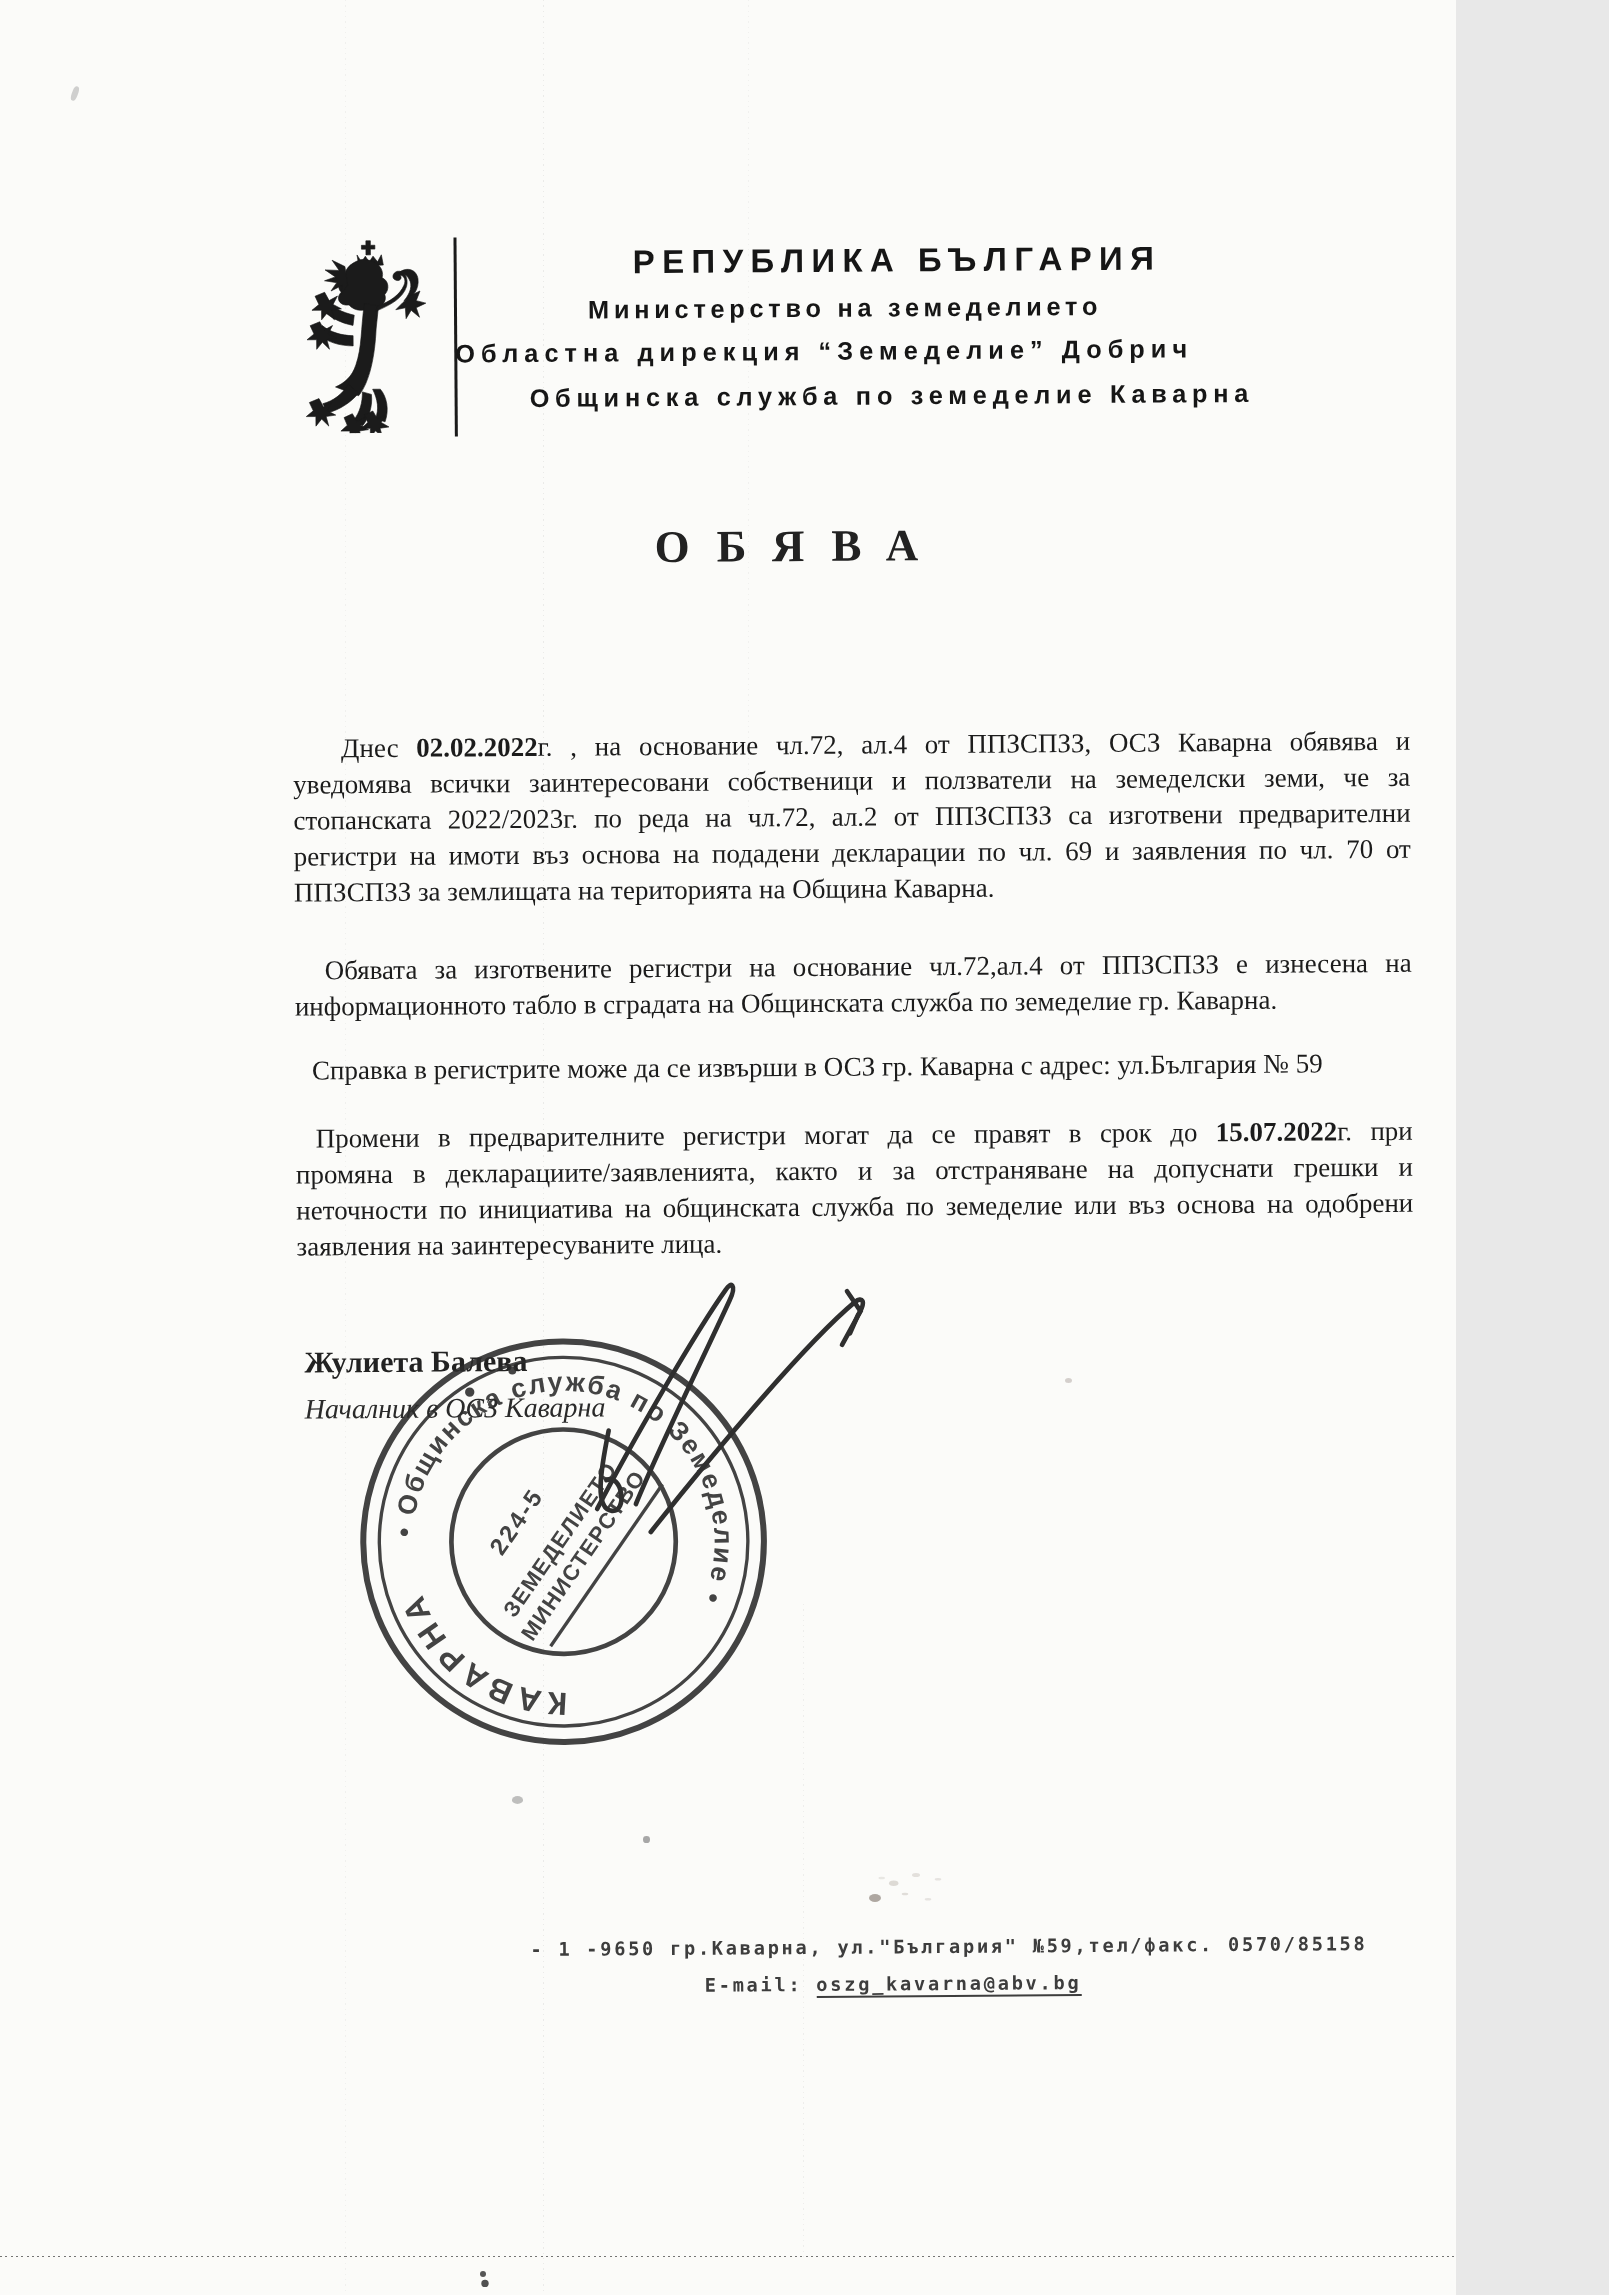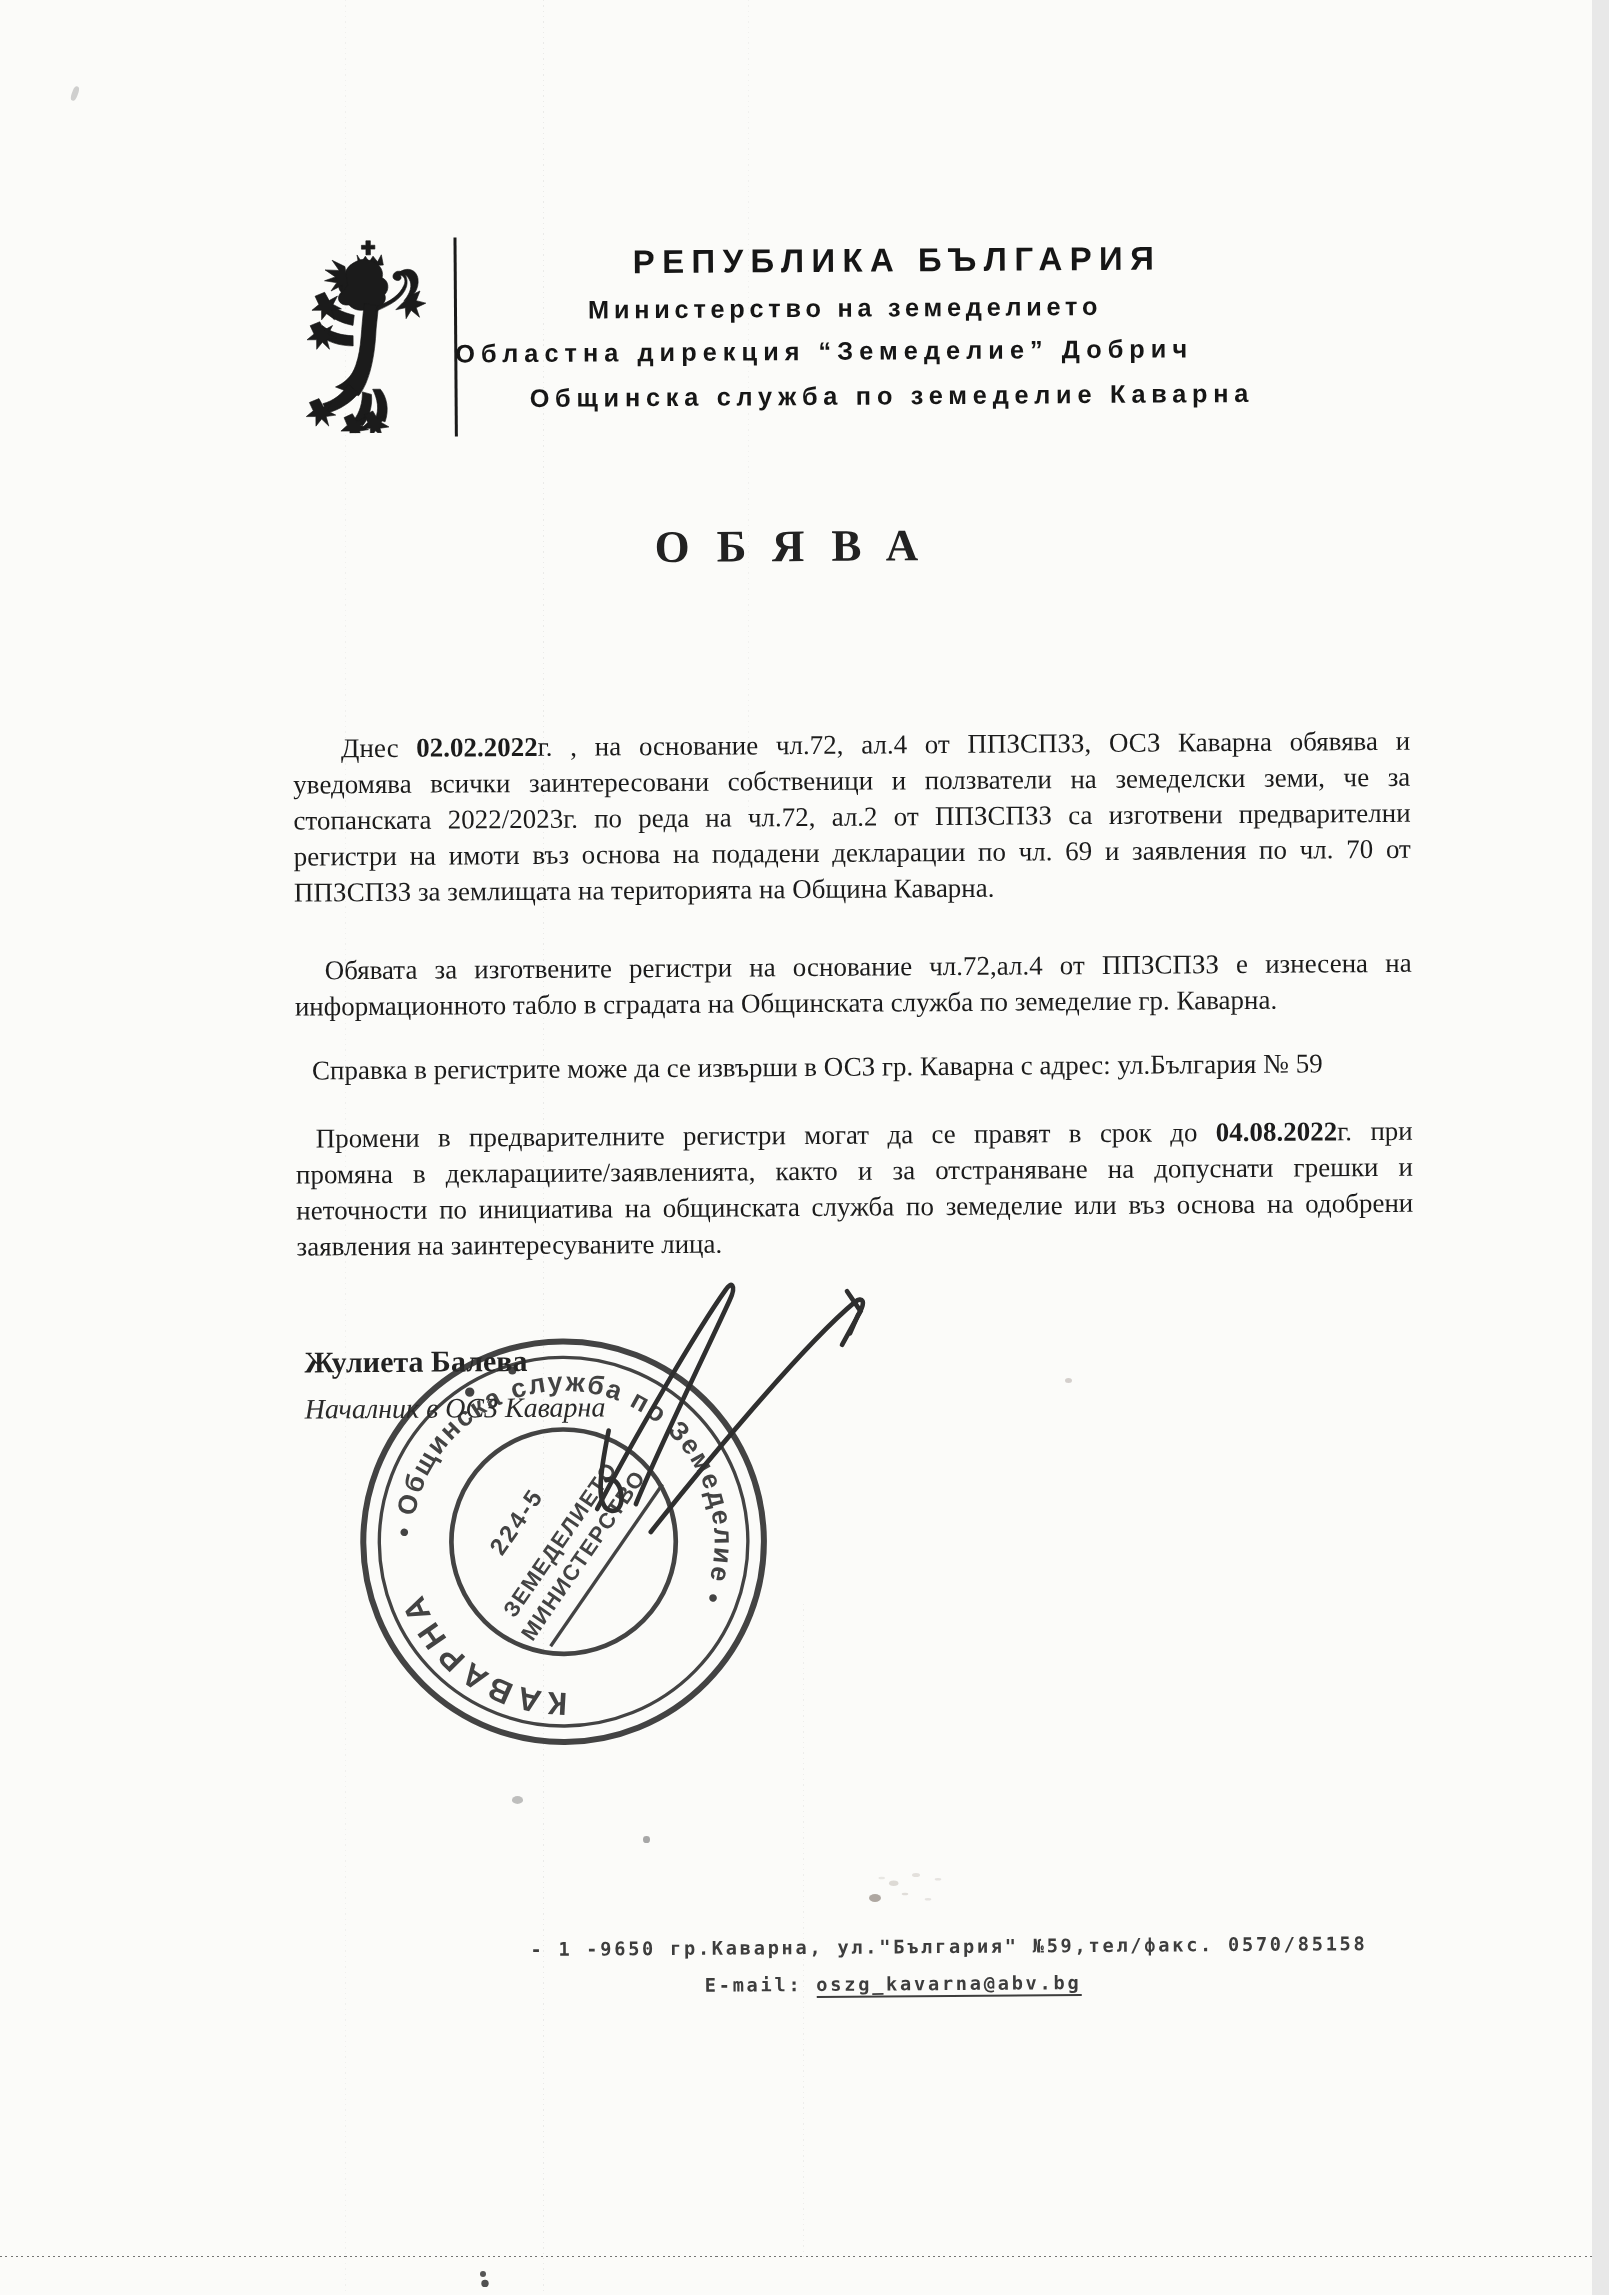--- a/index.html
+++ b/index.html
@@ -1,18 +1,18 @@
 <!DOCTYPE html>
 <html style="font-size:10.7px"><head>
 <meta charset="utf-8">
 <style>
   html,body{margin:0;padding:0;background:#e8e8e8;}
   .page{
     position:relative;
-    width:1592px;height:2295px;
+    width:1456px;height:2295px;
     background:#fbfbf9;
     overflow:hidden;
     font-family:"Liberation Serif",serif;
     color:#1e1e1e;
   }
   .tilt{position:absolute;inset:0;transform:rotate(-0.4deg);transform-origin:802px 167px;}
   .abs{position:absolute;white-space:nowrap;}
 
   
   .hl{font-family:"Liberation Sans",sans-serif;font-weight:bold;color:#161616;}
@@ -137,21 +137,21 @@
         <div class="line">ППЗСПЗЗ за землищата на територията на Община Каварна.</div>
       </div>
       <div class="p2">
         <div class="line full in45">Обявата за изготвените регистри на основание чл.72,ал.4 от ППЗСПЗЗ е изнесена на</div>
         <div class="line">информационното табло в сградата на Общинската служба по земеделие гр. Каварна.</div>
       </div>
       <div class="p3">
         <div class="line in25">Справка в регистрите може да се извърши в ОСЗ  гр. Каварна с адрес: ул.България № 59</div>
       </div>
       <div class="p4">
-        <div class="line full in30"><span>Промени в предварителните регистри могат да се правят в срок до </span><span class="b">04.08.2022</span><span>г. при</span></div>
+        <div class="line full in30"><span>Промени в предварителните регистри могат да се правят в срок до </span><span class="b">15.07.2022</span><span>г. при</span></div>
         <div class="line full">промяна в декларациите/заявленията, както и за отстраняване на допуснати грешки и</div>
         <div class="line full">неточности по инициатива на общинската служба по земеделие или въз основа на одобрени</div>
         <div class="line">заявления на заинтересуваните лица.</div>
       </div>
     </main>
 
     <div class="sig-name">Жулиета Балева</div>
     <div class="sig-role">Началник в ОСЗ Каварна</div>
 
     <svg class="stamp" width="434" height="434" viewBox="0 0 650 650">

